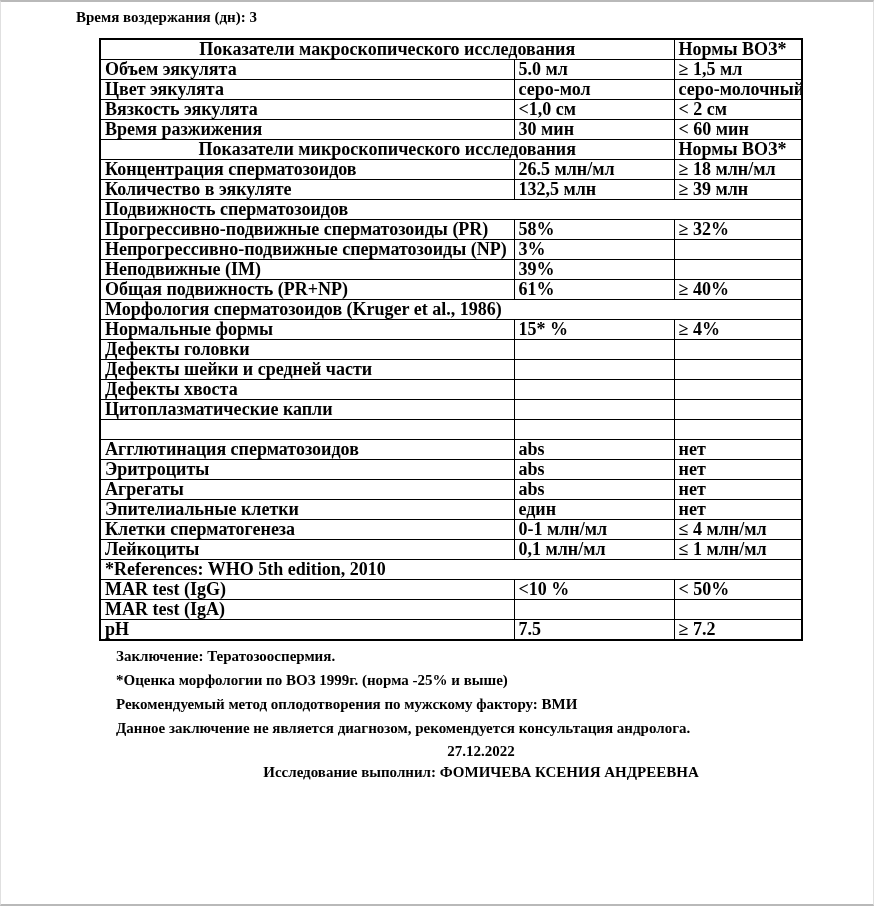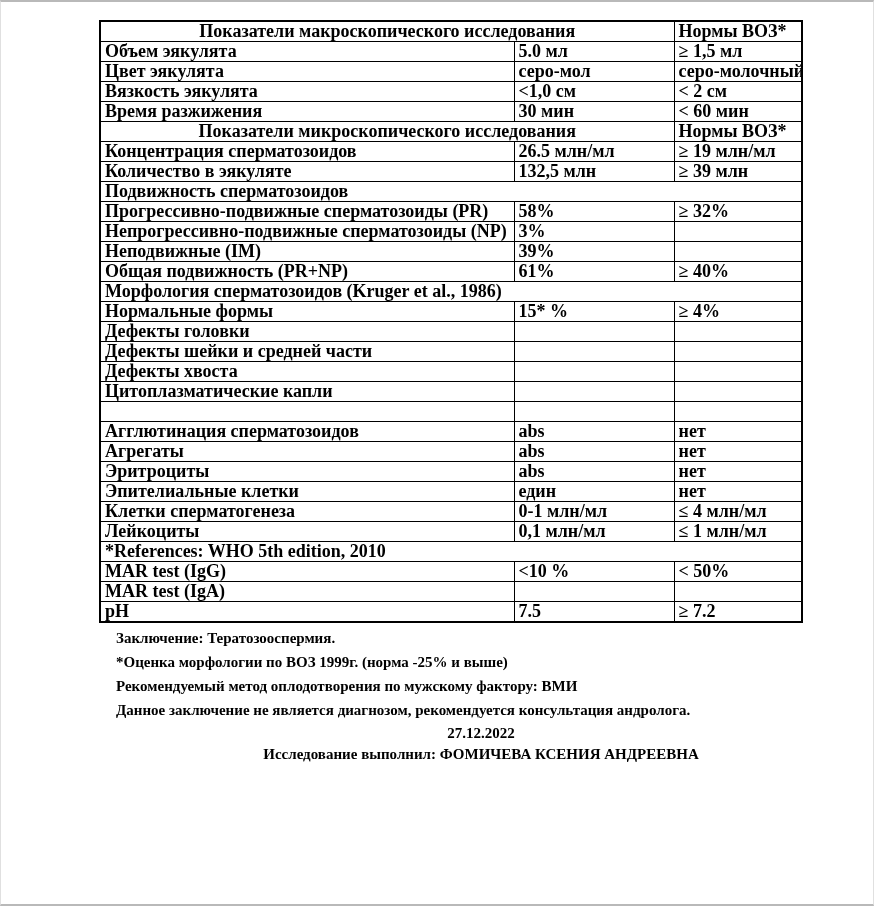--- a/index.html
+++ b/index.html
@@ -52,20 +52,21 @@
   }
   .right-block { width:730px; text-align:center; }
   .date-line { margin-top:6px; }
   .performed-line { margin-top:4px; }
 </style>
 </head>
 <body>
 
 <div class="content">
 
+  <div class="abstinence">Время воздержания (дн): 3</div>
 
   <table class="results">
     <colgroup>
       <col class="c-param">
       <col class="c-value">
       <col class="c-norm">
     </colgroup>
     <tbody id="results-tbody">
         <tr>
           <td colspan="2" class="center">Показатели макроскопического исследования</td>
@@ -91,21 +92,21 @@
           <td>30 мин</td>
           <td>&lt; 60 мин</td>
         </tr>
         <tr>
           <td colspan="2" class="center">Показатели микроскопического исследования</td>
           <td>Нормы ВОЗ*</td>
         </tr>
         <tr>
           <td>Концентрация сперматозоидов</td>
           <td>26.5 млн/мл</td>
-          <td>≥ 19 млн/мл</td>
+          <td>≥ 18 млн/мл</td>
         </tr>
         <tr>
           <td>Количество в эякуляте</td>
           <td>132,5  млн</td>
           <td>≥ 39 млн</td>
         </tr>
         <tr>
           <td colspan="3">Подвижность сперматозоидов</td>
         </tr>
         <tr>
@@ -160,26 +161,26 @@
           <td></td>
           <td></td>
           <td></td>
         </tr>
         <tr>
           <td>Агглютинация сперматозоидов</td>
           <td>abs</td>
           <td>нет</td>
         </tr>
         <tr>
+          <td>Эритроциты</td>
+          <td>abs</td>
+          <td>нет</td>
+        </tr>
+        <tr>
           <td>Агрегаты</td>
-          <td>abs</td>
-          <td>нет</td>
-        </tr>
-        <tr>
-          <td>Эритроциты</td>
           <td>abs</td>
           <td>нет</td>
         </tr>
         <tr>
           <td>Эпителиальные клетки</td>
           <td>един</td>
           <td>нет</td>
         </tr>
         <tr>
           <td>Клетки  сперматогенеза</td>

